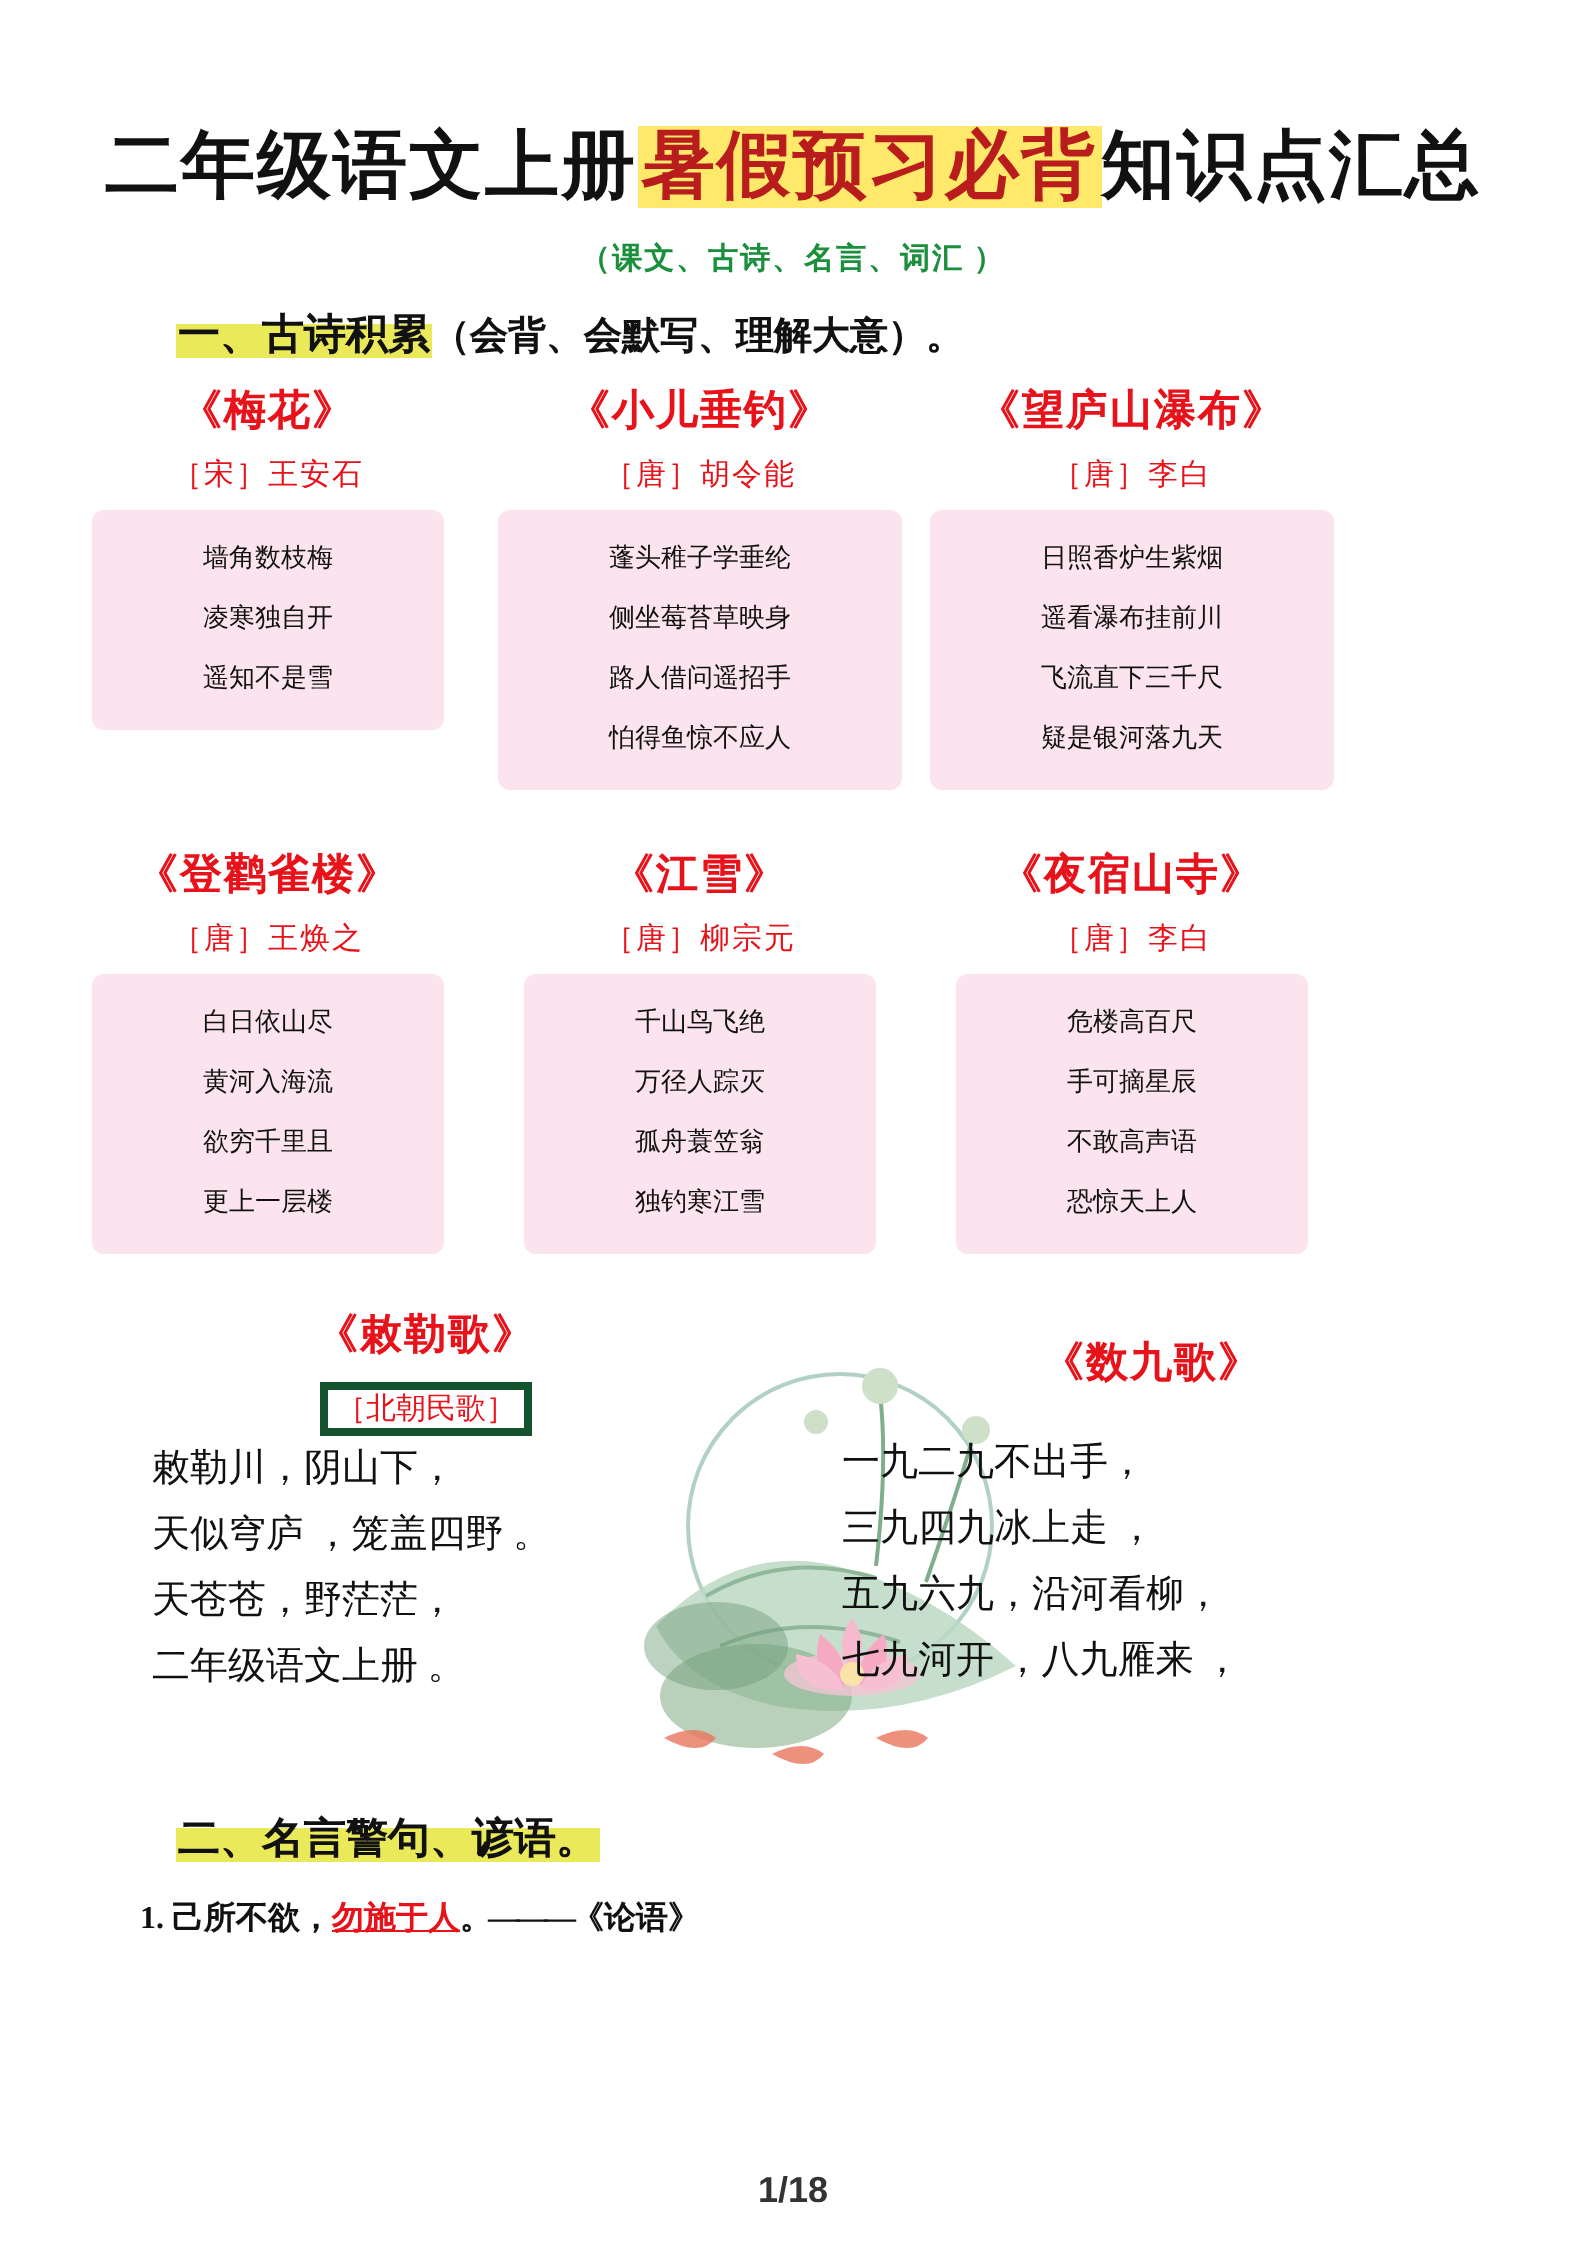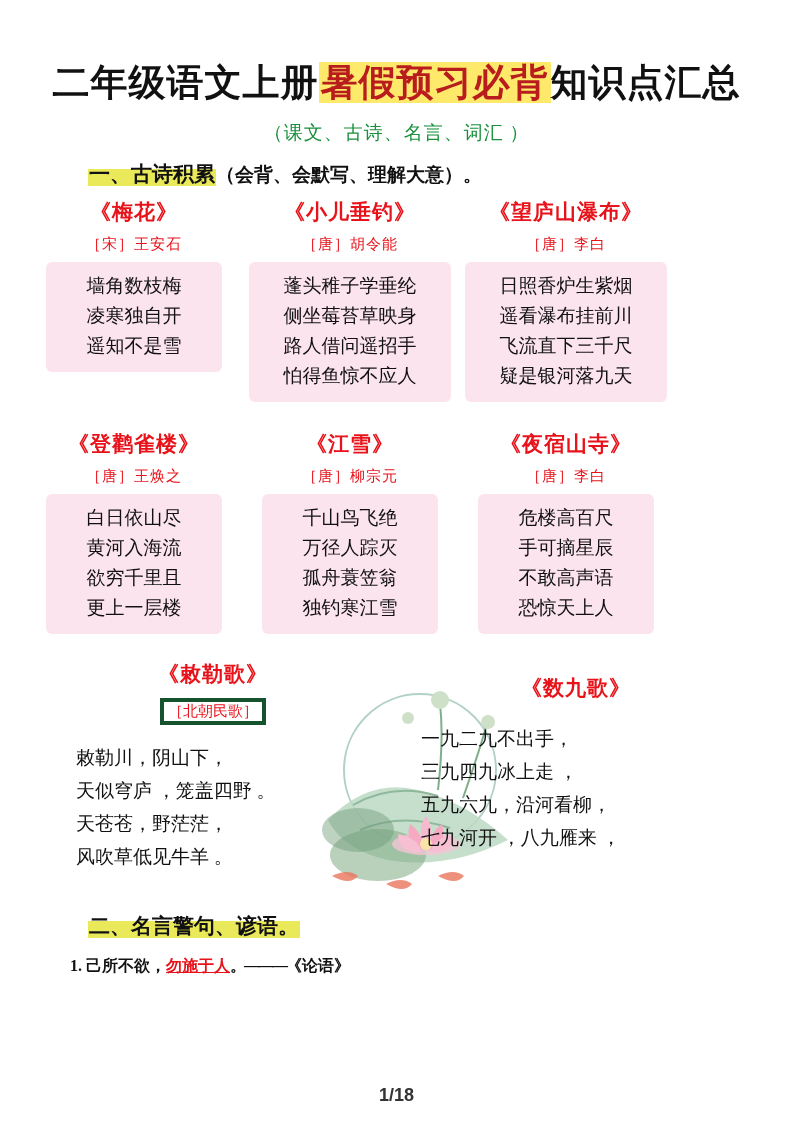--- a/index.html
+++ b/index.html
@@ -27,22 +27,22 @@
     white-space:nowrap;
   }
   .title .hl{
     color:#b91c1c;
     background:#ffe96b;
     padding:0 2px;
   }
   .subtitle{
     text-align:center;
     color:#1a8f3c;
-    font-size:19px;
-    font-weight:normal;
+    font-size:15px;
+    font-weight:bold;
     margin-top:12px;
     letter-spacing:1px;
   }
   
   .section-head{
     font-size:21px;
     font-weight:bold;
     color:#111;
     margin-top:14px;
     margin-left:34px;
@@ -79,21 +79,21 @@
   }
   .poem-body{
     margin:8px auto 0 auto;
     background:#fce4ef;
     border-radius:6px;
     padding:9px 8px 11px 8px;
     width:160px;
   }
   .poem-body.wide{width:186px;}
   .poem-line{
-    font-size:19px;
+    font-size:13px;
     color:#111;
     line-height:30px;
     white-space:nowrap;
   }
   
   .songs{
     position:relative;
     margin-top:26px;
     height:250px;
   }
@@ -106,21 +106,21 @@
   .song-title{
     color:#e8131a;font-size:21px;font-weight:bold;letter-spacing:1px;
   }
   .song-author{
     color:#e8131a;font-size:15px;margin-top:10px;
     display:inline-block;
     border:4px solid #14532d;
     padding:0 4px;
   }
   .song-lines{
-    margin-top:16px;text-align:left;padding-left:28px;
+    margin-top:0;text-align:left;padding-left:28px;
   }
   .song-lines.center{padding-left:10px;}
   .song-line{
     font-size:19px;line-height:33px;color:#111;white-space:nowrap;
     font-family:"Liberation Serif","DejaVu Serif",serif;
   }
   
   .lotus{
     position:absolute;
     left:272px;top:10px;
@@ -269,21 +269,21 @@
       </svg>
     </div>
 
     <div class="song-left">
       <div class="song-title">《敕勒歌》</div>
       <div class="song-author">［北朝民歌］</div>
       <div class="song-lines">
         <div class="song-line">敕勒川，阴山下，</div>
         <div class="song-line">天似穹庐 ，笼盖四野 。</div>
         <div class="song-line">天苍苍，野茫茫，</div>
-        <div class="song-line">风吹草低见牛羊 。</div>
+        <div class="song-line">二年级语文上册 。</div>
       </div>
     </div>
 
     <div class="song-right">
       <div class="song-title">《数九歌》</div>
       <div class="song-lines center" style="margin-top:20px;">
         <div class="song-line">一九二九不出手，</div>
         <div class="song-line">三九四九冰上走 ，</div>
         <div class="song-line">五九六九，沿河看柳，</div>
         <div class="song-line">七九河开 ，八九雁来 ，</div>

